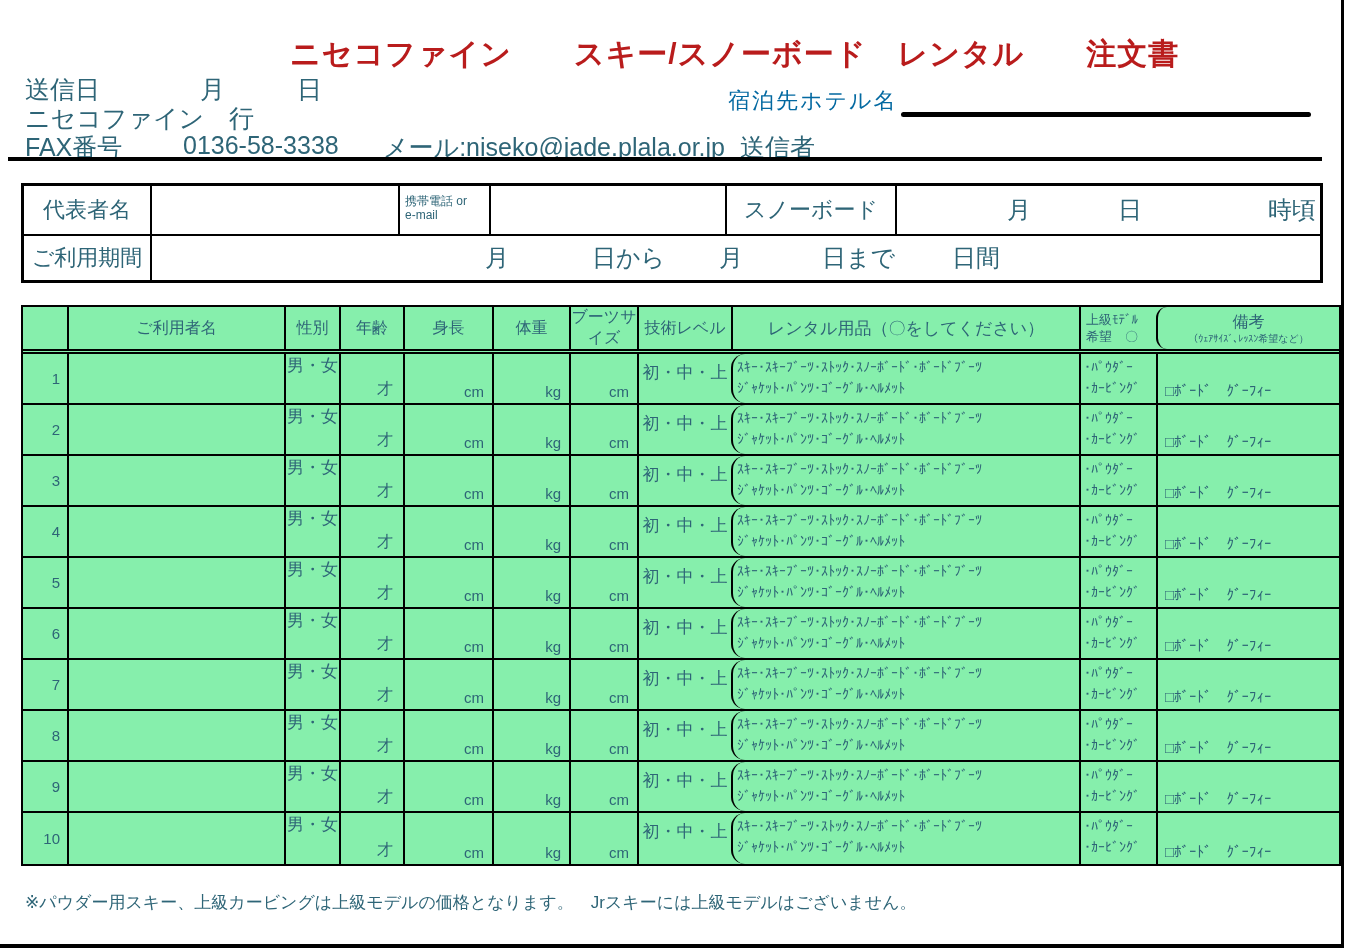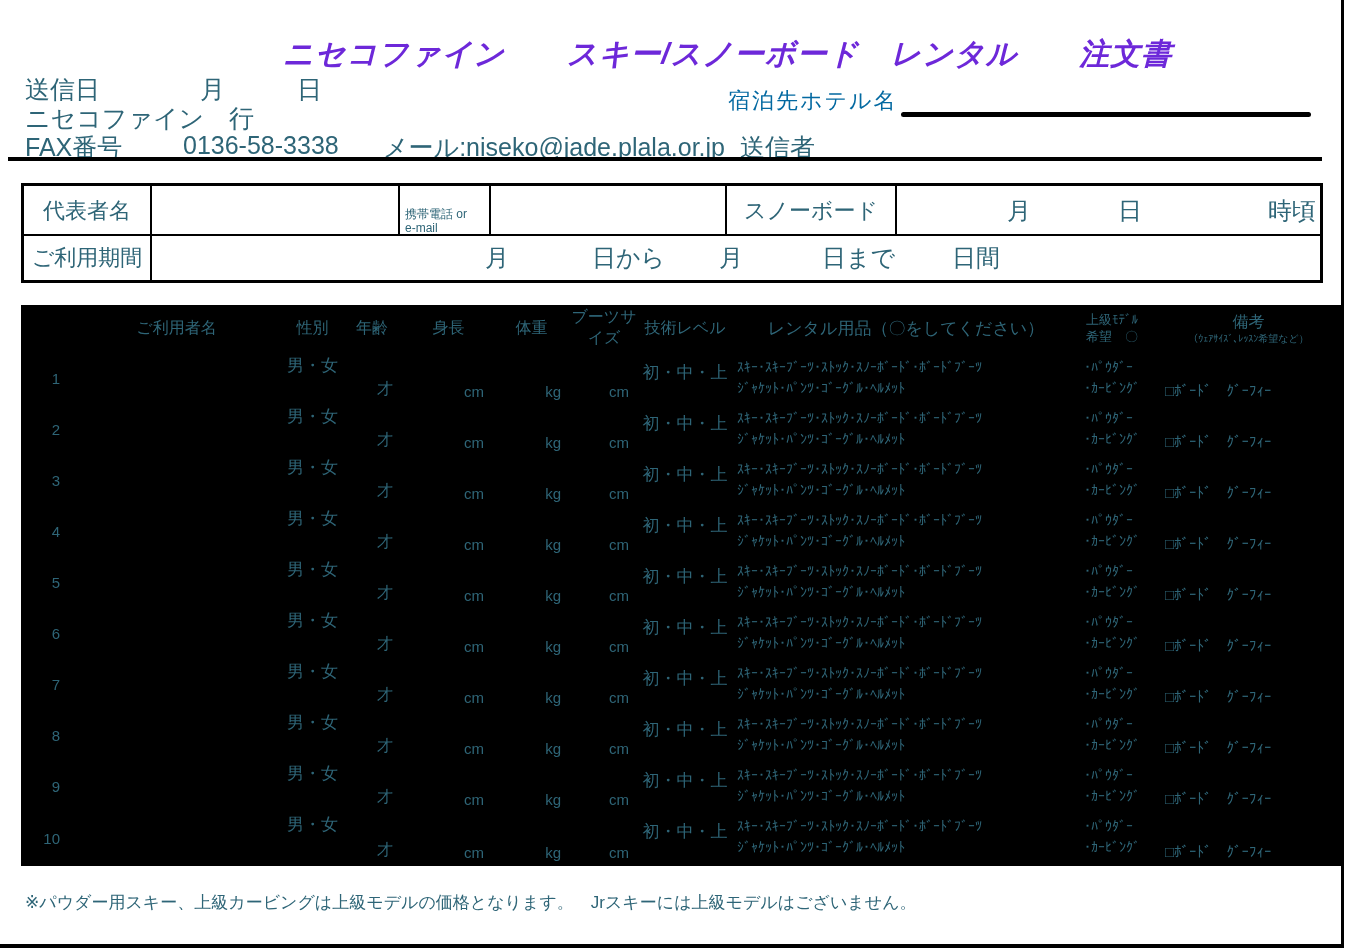--- a/index.html
+++ b/index.html
@@ -4,55 +4,55 @@
 <style>
   * { margin:0; padding:0; box-sizing:border-box; }
   html,body { background:#fff; }
   body { font-family:"Liberation Sans","DejaVu Sans",sans-serif; }
   .page { position:relative; width:1347px; height:952px; background:#ffffff; overflow:hidden;
           color:#2e6577; }
   .abs { position:absolute; }
   .pre { white-space:pre-line; }
 
   
-  .title { left:283px; top:34px; font-size:30px; font-weight:600; letter-spacing:1px; color:#6d28d9;font-style:italic; }
+  .title { left:290px; top:34px; font-size:30px; font-weight:600; letter-spacing:1px; color:#b91c1c; }
   .hline { position:absolute; background:#000; }
   .send-line span, .fax-line span { position:absolute; top:0; font-size:25px; font-weight:500; }
   .send-line, .fax-line, .addr-line { position:absolute; left:0; width:100%; height:30px; }
   .send-line { top:73px; }
   .addr-line { top:102px; left:25px; font-size:25px; font-weight:500; }
   .fax-line  { top:131px; }
   .hotel-label { left:728px; top:86px; font-size:22px; letter-spacing:2px; color:#0369a1;
                  font-family:"Liberation Serif","DejaVu Serif",serif; }
   .hotel-underline { left:901px; top:112px; width:410px; height:5px; border-radius:3px; }
   .fax-underline { left:8px; top:157px; width:1314px; height:4px; }
 
   
   .info-table { left:21px; top:183px; width:1302px; border:3px solid #000; background:#fff; }
   .info-row { display:grid; grid-template-columns:126px 248px 91px 236px 170px 1fr; }
   .info-row.r1 { height:50px; border-bottom:2px solid #000; }
   .info-row.r2 { height:44px; grid-template-columns:126px 1fr; }
   .icell { position:relative; border-left:2px solid #000; display:flex; align-items:center; }
   .icell:first-child { border-left:none; }
   .icell.lab { justify-content:center; font-size:22px; font-weight:500; }
-  .icell.small { font-size:12px; line-height:14px; align-items:flex-start; padding:21px 2px 0 5px; }
+  .icell.small { font-size:12px; line-height:14px; align-items:flex-start; padding:8px 2px 0 5px; }
   .icell .fld { position:absolute; font-size:24px; font-weight:500; top:50%; transform:translateY(-50%); }
 
   
-  .roster { left:21px; top:305px; width:1320px; border:2px solid #000; background:#000000; }
+  .roster { left:21px; top:305px; width:1320px; border:2px solid #000; background:#86efac; }
   .t-row { display:grid; grid-template-columns:44px 217px 55px 64px 89px 77px 68px 94px 348px 77px 1fr;
            border-bottom:2px solid #000; }
   .t-row.head { height:47px; border-bottom:5px double #000; }
   .t-row.body-row { height:51px; }
   .t-row:last-child { border-bottom:none; }
   .cell { position:relative; border-left:2px solid #000; display:flex; }
   .cell:first-child { border-left:none; }
   .hc { align-items:center; justify-content:center; text-align:center; font-size:16px; font-weight:500; }
   .hc.small2 { font-size:13px; align-items:center; justify-content:flex-start; padding-left:5px; text-align:left; line-height:17px; }
-  .hc.rem { flex-direction:column; justify-content:center; }
+  .hc.rem { flex-direction:column; justify-content:center;border-radius:11px; }
   .hc.rem .sub { font-size:10px; line-height:11px; }
   .c-num { align-items:center; justify-content:flex-end; padding-right:7px; font-size:15px; }
   .c-gender { justify-content:center; align-items:flex-start; font-size:17px; font-weight:500; }
   .c-age { align-items:flex-end; justify-content:flex-end; padding:0 10px 3px 0; font-size:16px; }
   .c-unit { align-items:flex-end; justify-content:flex-end; padding:0 8px 3px 0; font-size:15px; }
   .c-level { justify-content:center; align-items:flex-start; padding-top:7px; font-size:17px; font-weight:500; }
   .c-rental { font-size:14px; line-height:21px; padding:3px 2px 0 4px;border-radius:14px; }
   .c-model { font-size:14px; line-height:21px; padding:3px 0 0 3px; }
   .c-remarks { align-items:flex-end; padding:0 0 4px 7px; font-size:15px; }
 

